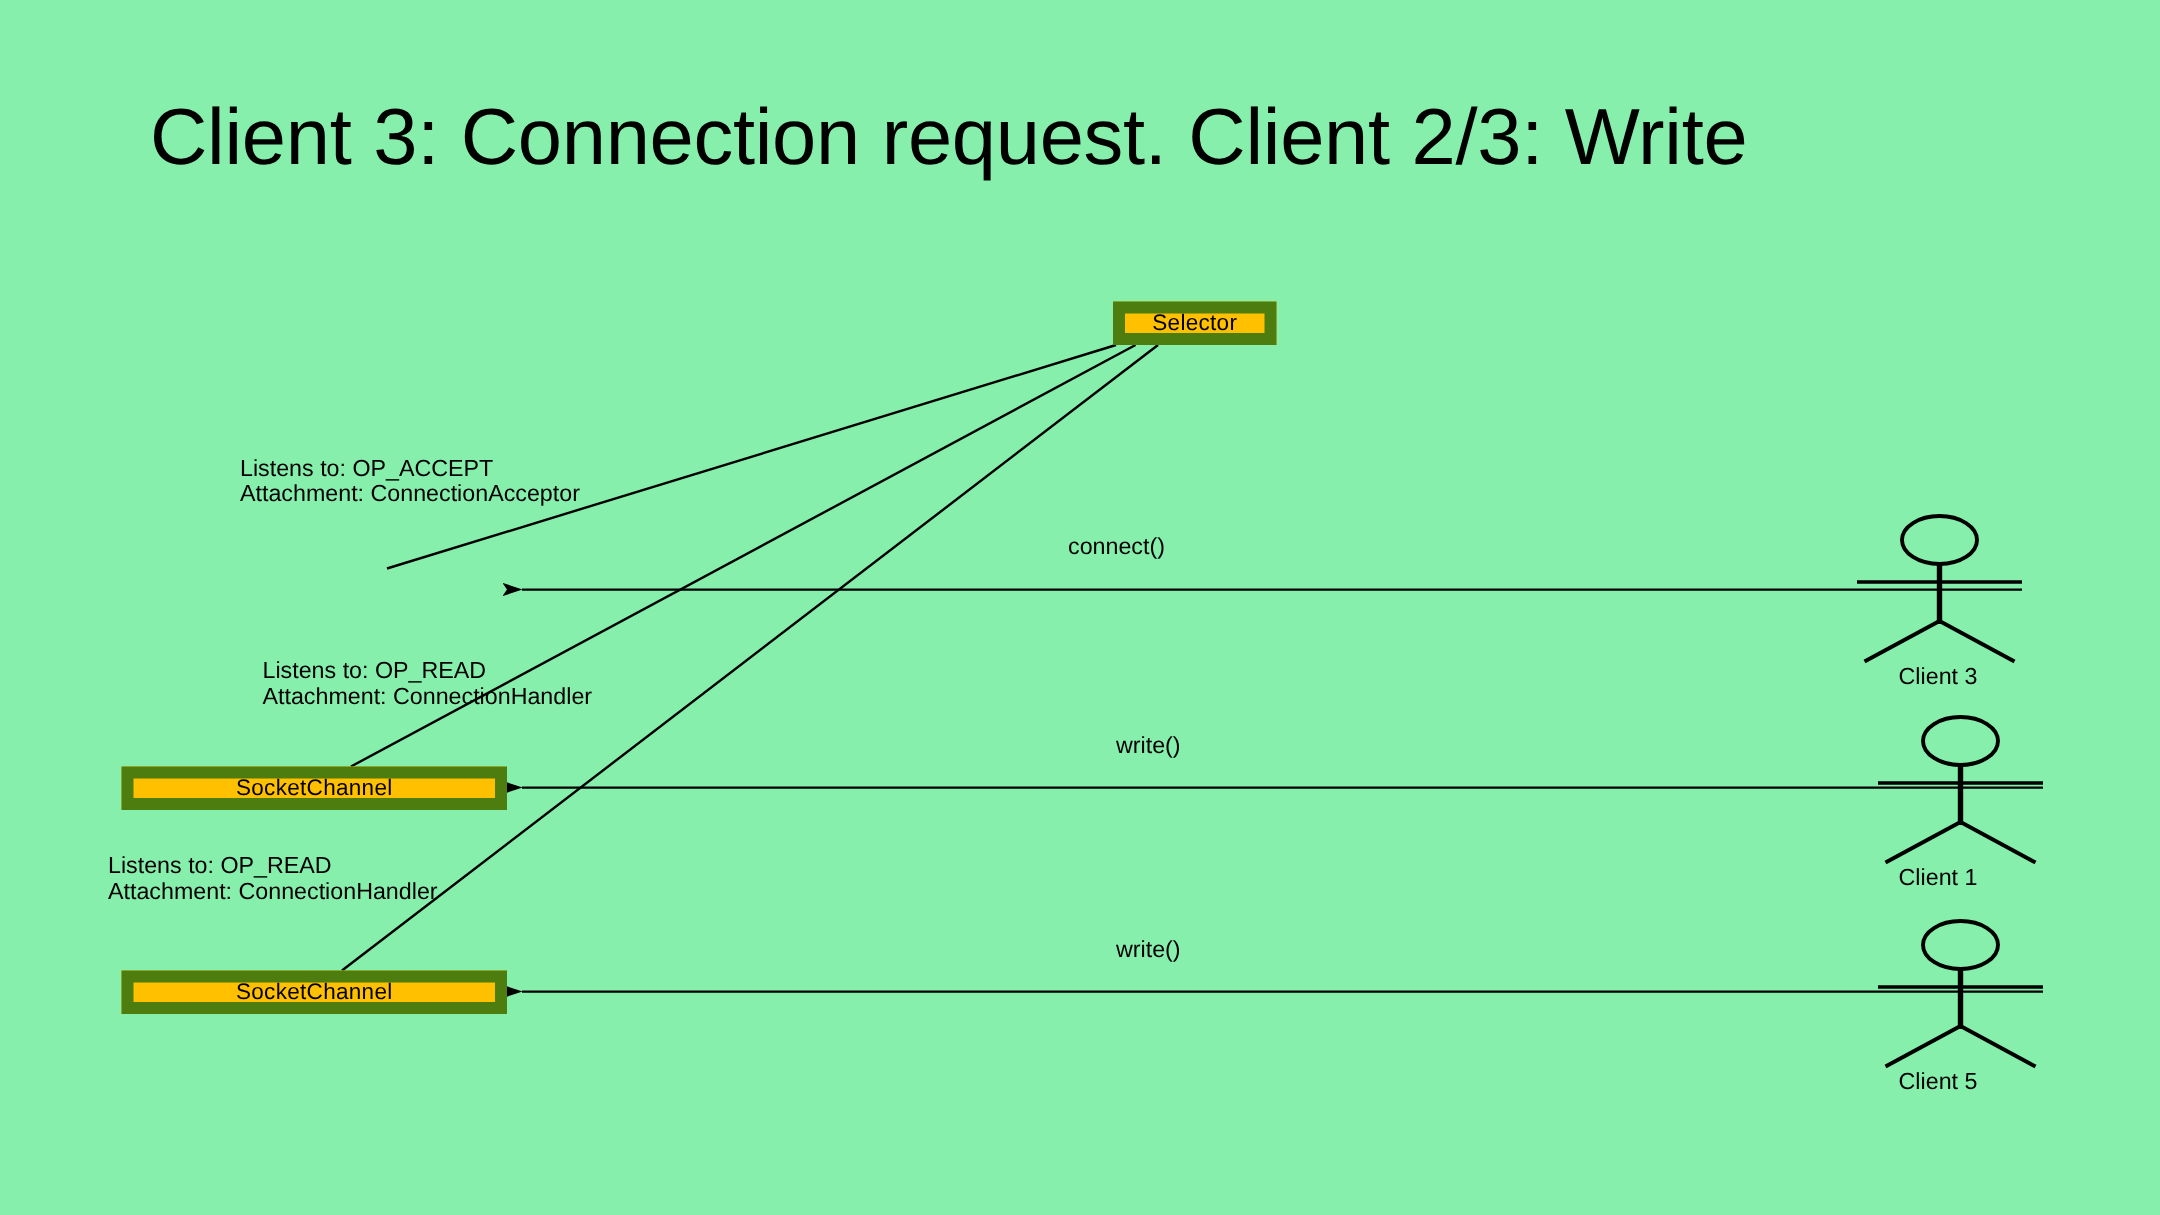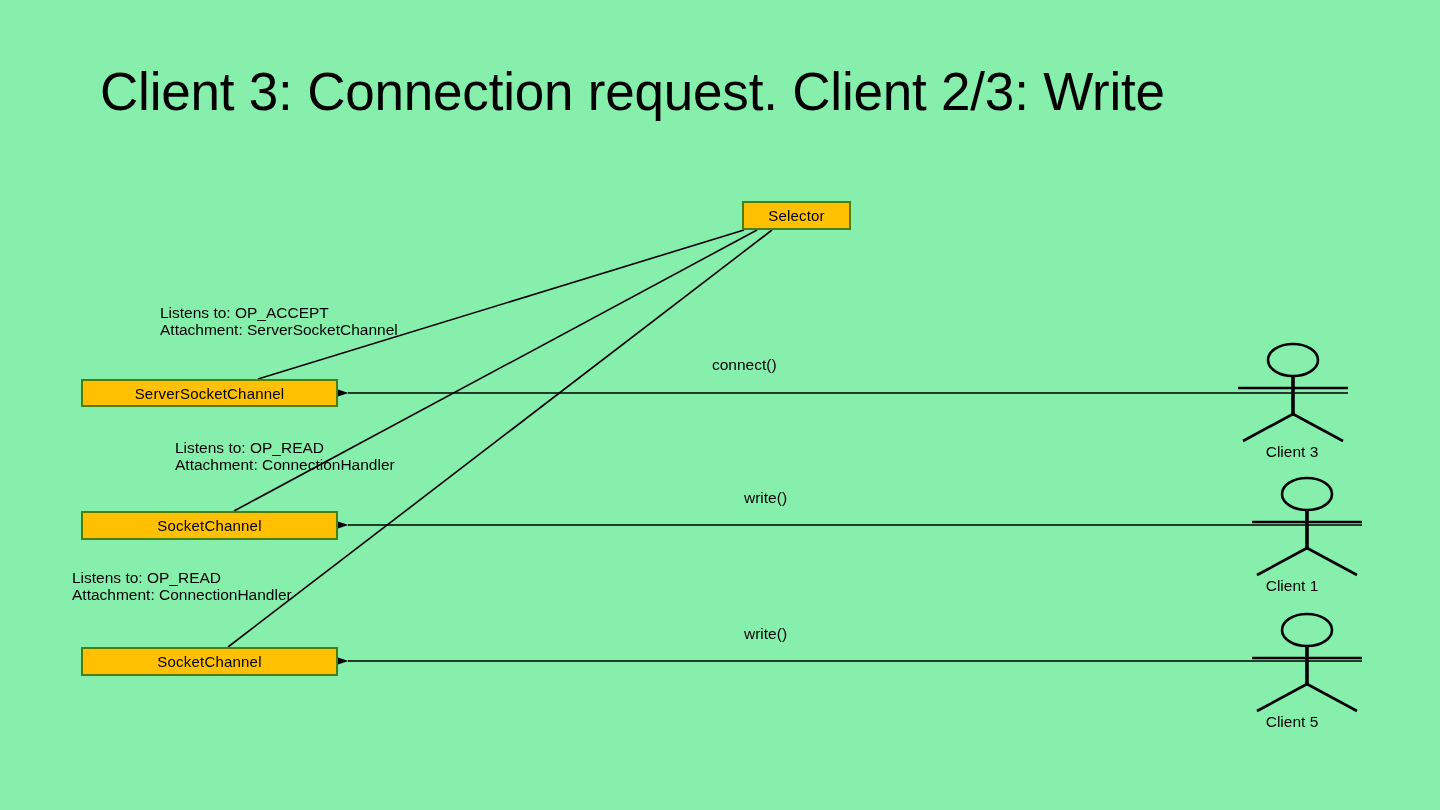--- a/index.html
+++ b/index.html
@@ -36,21 +36,21 @@
     position: absolute;
     left: 0;
     top: 0;
     width: 1440px;
     height: 810px;
   }
   .node-box {
     position: absolute;
     box-sizing: border-box;
     background: #FFC000;
-    border: 2px solid #4d7c0f;
+    border: 8px solid #4d7c0f;
     display: flex;
     align-items: center;
     justify-content: center;
     font-family: "Liberation Sans", sans-serif;
     font-size: 15px;
     color: #000000;
     letter-spacing: 0.2px;
     z-index: 5;
   }
   #box-selector  { left: 742px; top: 201px; width: 109px; height: 29px; }
@@ -146,33 +146,30 @@
       <line x1="1307" y1="646" x2="1307" y2="686" stroke-width="3.6"></line>
       <line x1="1252" y1="658" x2="1362" y2="658" stroke-width="2.4"></line>
       <line x1="1307" y1="684" x2="1257" y2="711" stroke-width="2.6"></line>
       <line x1="1307" y1="684" x2="1357" y2="711" stroke-width="2.6"></line>
     </g>
   </svg>
 
   <div class="node-box" id="box-selector">
     <span>Selector</span>
   </div>
-  <div class="node-box" id="box-ssc">
-    <span>ServerSocketChannel</span>
-  </div>
   <div class="node-box" id="box-sc1">
     <span>SocketChannel</span>
   </div>
   <div class="node-box" id="box-sc2">
     <span>SocketChannel</span>
   </div>
 
   <div class="anno" id="anno-accept">
     <span class="l1">Listens to: OP_ACCEPT</span>
-    <span class="l2">Attachment: ServerSocketChannel</span>
+    <span class="l2">Attachment: ConnectionAcceptor</span>
   </div>
   <div class="anno" id="anno-read1">
     <span class="l1">Listens to: OP_READ</span>
     <span class="l2">Attachment: ConnectionHandler</span>
   </div>
   <div class="anno" id="anno-read2">
     <span class="l1">Listens to: OP_READ</span>
     <span class="l2">Attachment: ConnectionHandler</span>
   </div>
 

